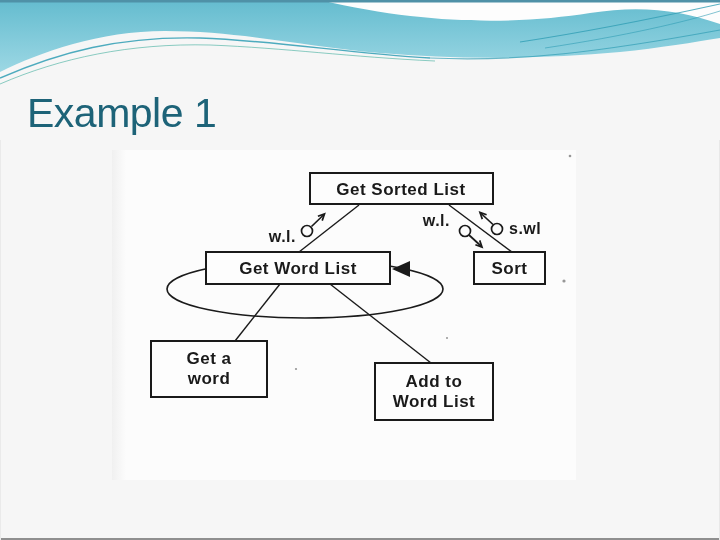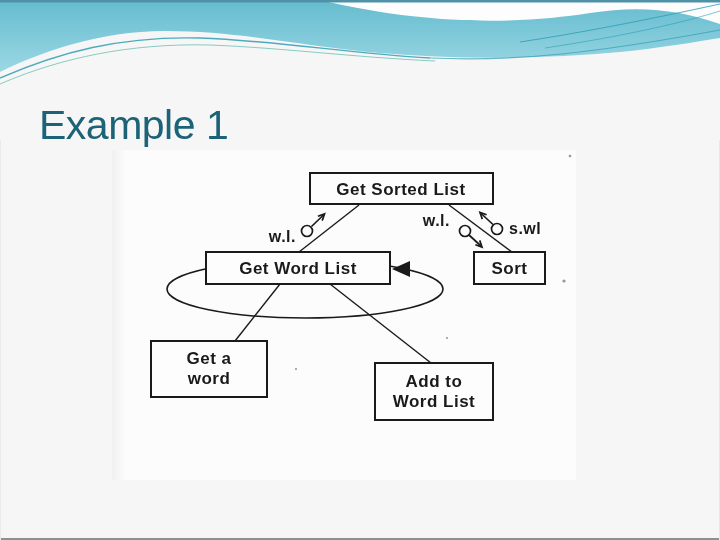--- a/index.html
+++ b/index.html
@@ -16,21 +16,21 @@
   .header-svg {
     position: absolute;
     left: 0; top: 0;
     width: 720px; height: 140px;
     display: block;
   }
   .slide-title {
     position: absolute;
     left: 27px;
     top: 90px;
-    margin: 12px;
+    margin: 0;
     font-size: 41px;
     font-weight: 400;
     letter-spacing: -0.5px;
     color: #1d6378;
     font-family: "Liberation Sans", sans-serif;
   }
   .scan {
     position: absolute;
     left: 112px;
     top: 150px;

